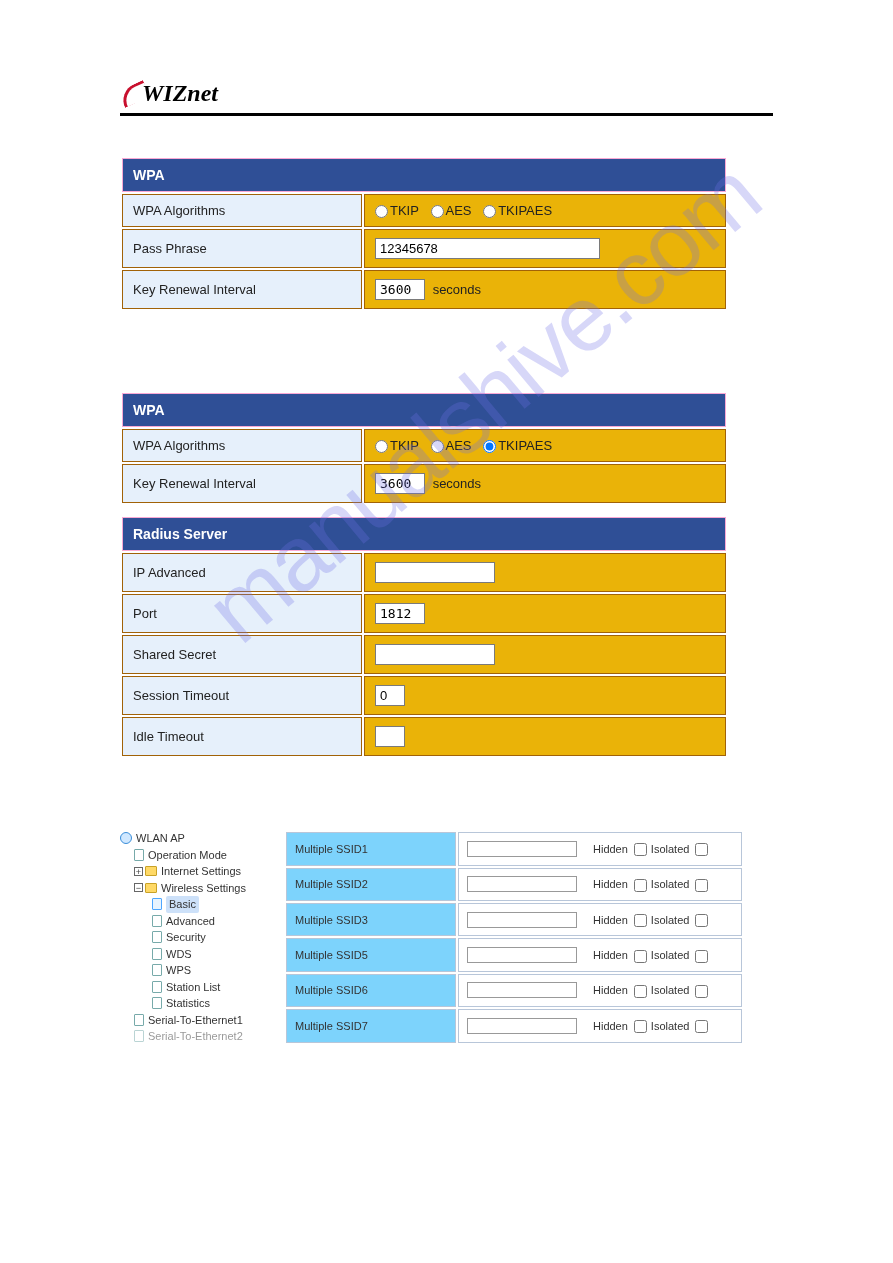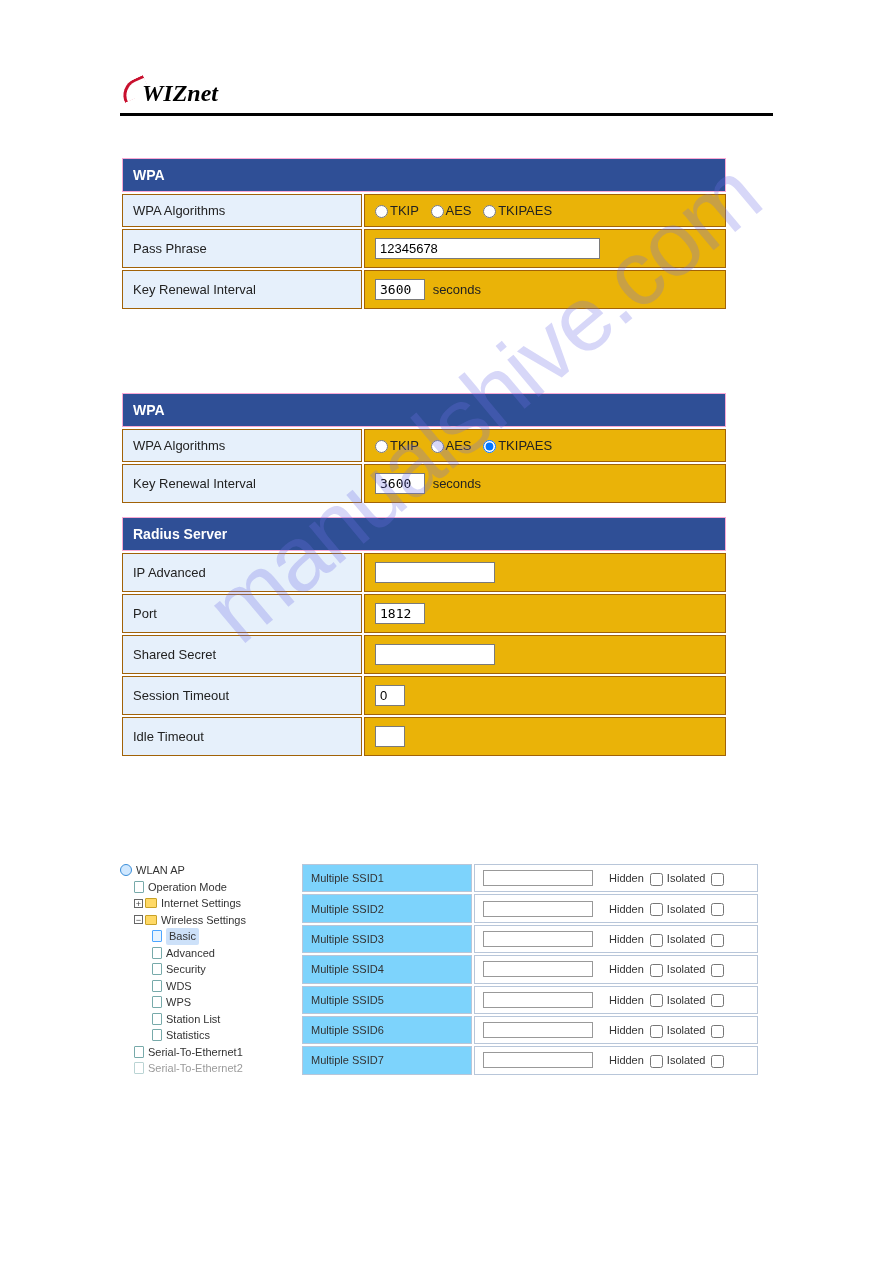--- a/index.html
+++ b/index.html
@@ -1,34 +1,34 @@
 <!DOCTYPE html>
 <html><head>
 <meta charset="utf-8">
 <style>
   * { box-sizing: border-box; margin: 0; padding: 0; }
   body { font-family: Arial, Helvetica, sans-serif; font-size: 12px; background: #fff; width: 893px; padding: 80px 120px 60px 120px; position: relative; }
-  .logo { display: flex; align-items: flex-start; margin-bottom: 6px; }
+  .logo { display: flex; align-items: flex-end; margin-bottom: 6px; }
   .logo-arc { width: 28px; height: 18px; border: 3px solid #c8102e; border-bottom: none; border-right: none; border-radius: 18px 0 0 0; transform: rotate(-25deg); margin-right: -6px; margin-bottom: 4px; }
   .logo-text { font-family: "Times New Roman", serif; font-weight: bold; font-style: italic; font-size: 24px; color: #000; letter-spacing: 0; }
   hr.thick { border: none; border-top: 3px solid #000; margin-bottom: 40px; }
   table.panel { width: 608px; border-collapse: separate; border-spacing: 2px; margin-bottom: 40px; }
   table.panel td { border: 1px solid #a16207; padding: 8px 10px; font-size: 13px; color: #222; vertical-align: middle; }
   table.panel td.hdr { background: #2f4f96; color: #fff; font-weight: bold; font-size: 14px; border: 1px solid #f9a8d4; }
   table.panel td.label { background: #e6f0fb; width: 240px; }
   table.panel td.val { background: #eab308; }
   input[type=text].wide { width: 225px; border: 1px solid #7a7a7a; padding: 2px 4px; font-size: 13px; }
   input[type=text].small { width: 50px; border: 1px solid #7a7a7a; padding: 2px 4px; font-size: 13px; font-family: monospace; }
   input[type=text].med { width: 120px; border: 1px solid #7a7a7a; padding: 2px 4px; font-size: 13px; }
   input[type=text].tiny { width: 30px; border: 1px solid #7a7a7a; padding: 2px 4px; font-size: 13px; }
   .radio-row label { margin-right: 8px; font-size: 13px; color: #222; }
   .radio-row input { vertical-align: middle; margin-right: 2px; }
   .suffix { margin-left: 4px; font-size: 13px; color: #222; }
   .watermark { position: absolute; top: 350px; left: 140px; font-size: 92px; color: rgba(110,110,230,0.28); font-weight: 400; transform: rotate(-40deg); pointer-events: none; font-family: Arial, sans-serif; letter-spacing: -2px; }
-  .bottom-layout { display: flex; gap: 20px; margin-top: 104px; }
+  .bottom-layout { display: flex; gap: 4px; margin-top: 72px; }
   .tree { width: 160px; font-size: 11px; color: #333; line-height: 1.5; }
   .tree-item { display: flex; align-items: center; white-space: nowrap; }
   .tree-indent1 { padding-left: 14px; }
   .tree-indent2 { padding-left: 32px; }
   .icon-doc { display: inline-block; width: 10px; height: 12px; background: #fff; border: 1px solid #7aa; border-radius: 1px; margin-right: 4px; flex-shrink: 0; }
   .icon-doc.blue { border-color: #4da6ff; background: #e8f4ff; }
   .icon-folder { display: inline-block; width: 12px; height: 10px; background: #ffd966; border: 1px solid #c9a227; border-radius: 1px; margin-right: 4px; flex-shrink: 0; }
   .icon-globe { display: inline-block; width: 12px; height: 12px; background: #d0e8ff; border: 1px solid #3b8ed9; border-radius: 50%; margin-right: 4px; flex-shrink: 0; }
   .plus { display:inline-block; width:9px; height:9px; border:1px solid #666; font-size:9px; line-height:8px; text-align:center; margin-right:2px; flex-shrink:0; color:#444;}
   .sel { background: #cde1f9; padding: 0 3px; border-radius: 2px; }
@@ -199,24 +199,20 @@
         </tr>
         <tr>
           <td class="slabel">Multiple SSID2</td>
           <td class="sval"><input type="text" style=""><span class="chk-lbl">Hidden</span><input type="checkbox" style=""><span class="chk-lbl">Isolated</span><input type="checkbox" style=""></td>
         </tr>
         <tr>
           <td class="slabel">Multiple SSID3</td>
           <td class="sval"><input type="text" style=""><span class="chk-lbl">Hidden</span><input type="checkbox" style=""><span class="chk-lbl">Isolated</span><input type="checkbox" style=""></td>
         </tr>
         <tr>
-          <td class="slabel">Multiple SSID4</td>
-          <td class="sval"><input type="text" style=""><span class="chk-lbl">Hidden</span><input type="checkbox" style=""><span class="chk-lbl">Isolated</span><input type="checkbox" style=""></td>
-        </tr>
-        <tr>
           <td class="slabel">Multiple SSID5</td>
           <td class="sval"><input type="text" style=""><span class="chk-lbl">Hidden</span><input type="checkbox" style=""><span class="chk-lbl">Isolated</span><input type="checkbox" style=""></td>
         </tr>
         <tr>
           <td class="slabel">Multiple SSID6</td>
           <td class="sval"><input type="text" style=""><span class="chk-lbl">Hidden</span><input type="checkbox" style=""><span class="chk-lbl">Isolated</span><input type="checkbox" style=""></td>
         </tr>
         <tr>
           <td class="slabel">Multiple SSID7</td>
           <td class="sval"><input type="text" style=""><span class="chk-lbl">Hidden</span><input type="checkbox" style=""><span class="chk-lbl">Isolated</span><input type="checkbox" style=""></td>

